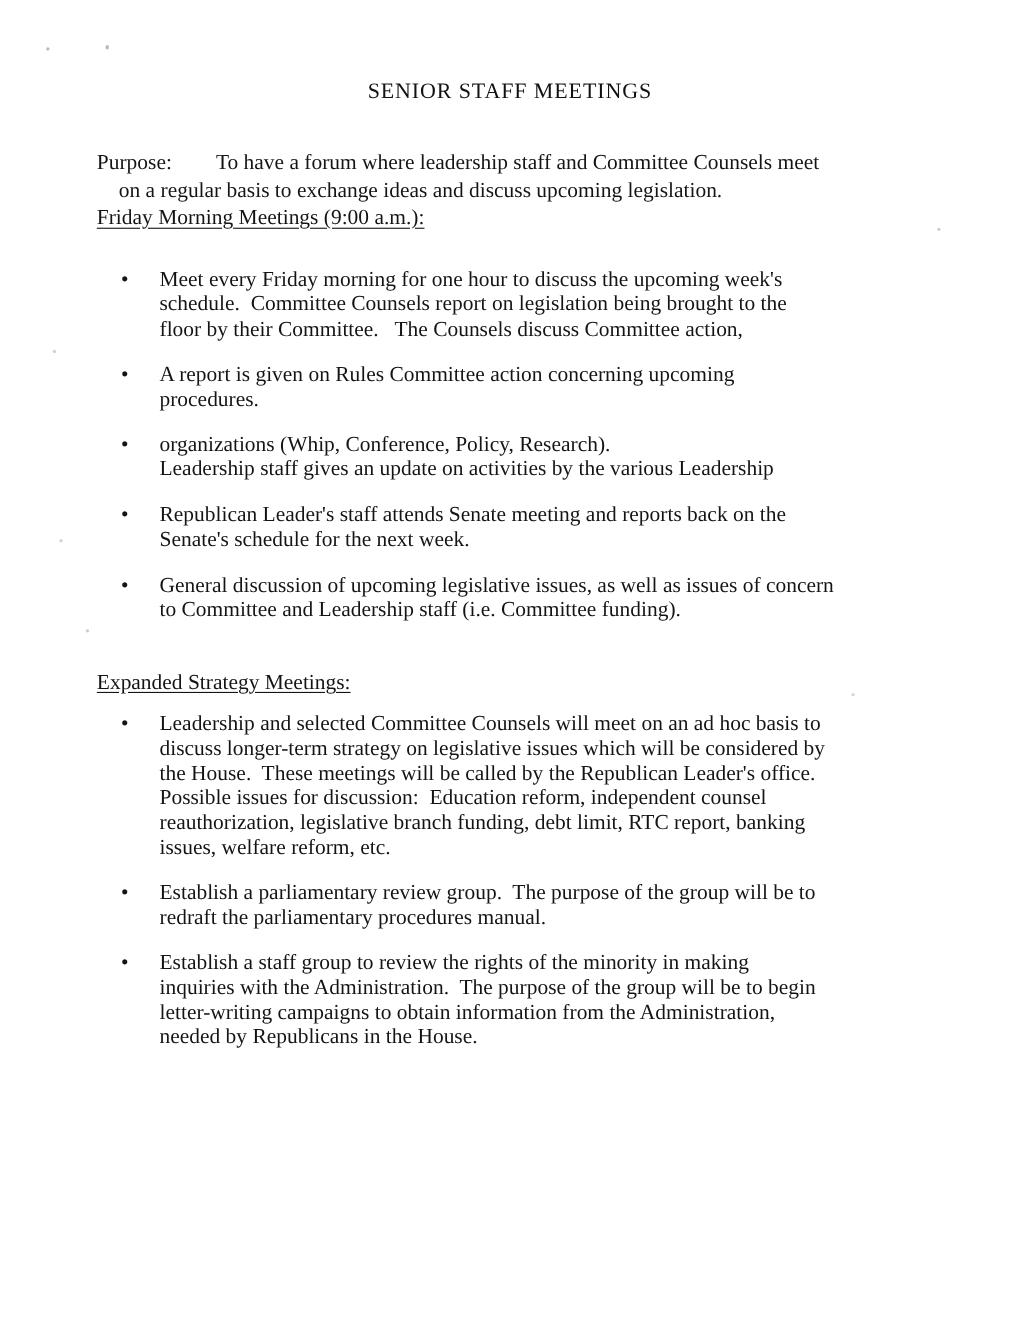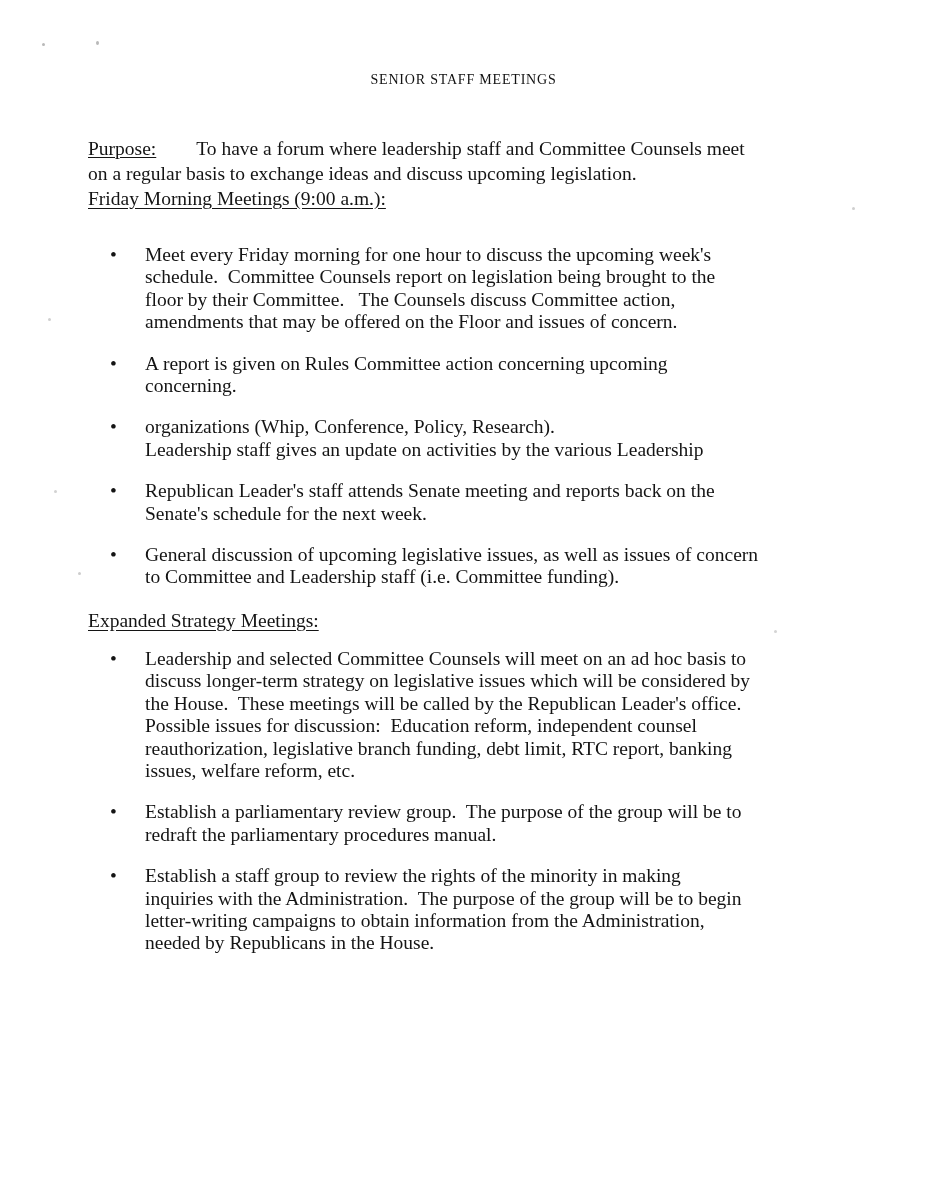--- a/index.html
+++ b/index.html
@@ -26,46 +26,46 @@
     border-radius: 50%;
     pointer-events: none;
   }
 
   .doc-title {
     position: absolute;
     top: 72px;
     left: 0;
     width: 927px;
     text-align: center;
-    font-size: 14px;
+    font-size: 20px;
     letter-spacing: 0.8px;
     color: #121212;
   }
 
   .body-block {
     position: absolute;
     left: 88px;
     width: 738px;
   }
 
   .purpose-para {
     top: 136px;
     font-size: 19.5px;
     line-height: 25px;
   }
   .purpose-label {
-    text-decoration: underline;
     text-underline-offset: 2px;
   }
   .purpose-gap {
     display: inline-block;
     width: 40px;
   }
   .purpose-line2 {
     display: block;
+    margin-left: 20px;
   }
 
   .section-heading {
     font-size: 19.5px;
     line-height: 25px;
     text-decoration: underline;
     text-underline-offset: 3px;
   }
   .heading-friday { top: 186px; }
   .heading-expanded { top: 608px; text-decoration: underline; }
@@ -120,26 +120,25 @@
   </div>
 
   <div class="body-block section-heading heading-friday">Friday Morning Meetings (9:00 a.m.):</div>
 
   <ul class="bullet-list list-friday">
     <li class="bullet-item">
       <span class="bullet-marker">•</span>
       <span class="bullet-line">Meet every Friday morning for one hour to discuss the upcoming week's</span>
       <span class="bullet-line">schedule.  Committee Counsels report on legislation being brought to the</span>
       <span class="bullet-line">floor by their Committee.   The Counsels discuss Committee action,</span>
-      <span class="bullet-line">amendments that may be offered on the Floor and issues of concern.</span>
     </li>
     <li class="bullet-item">
       <span class="bullet-marker">•</span>
       <span class="bullet-line">A report is given on Rules Committee action concerning upcoming</span>
-      <span class="bullet-line">concerning.</span>
+      <span class="bullet-line">procedures.</span>
     </li>
     <li class="bullet-item">
       <span class="bullet-marker">•</span>
       <span class="bullet-line">organizations (Whip, Conference, Policy, Research).</span>
       <span class="bullet-line">Leadership staff gives an update on activities by the various Leadership</span>
     </li>
     <li class="bullet-item">
       <span class="bullet-marker">•</span>
       <span class="bullet-line">Republican Leader's staff attends Senate meeting and reports back on the</span>
       <span class="bullet-line">Senate's schedule for the next week.</span>

